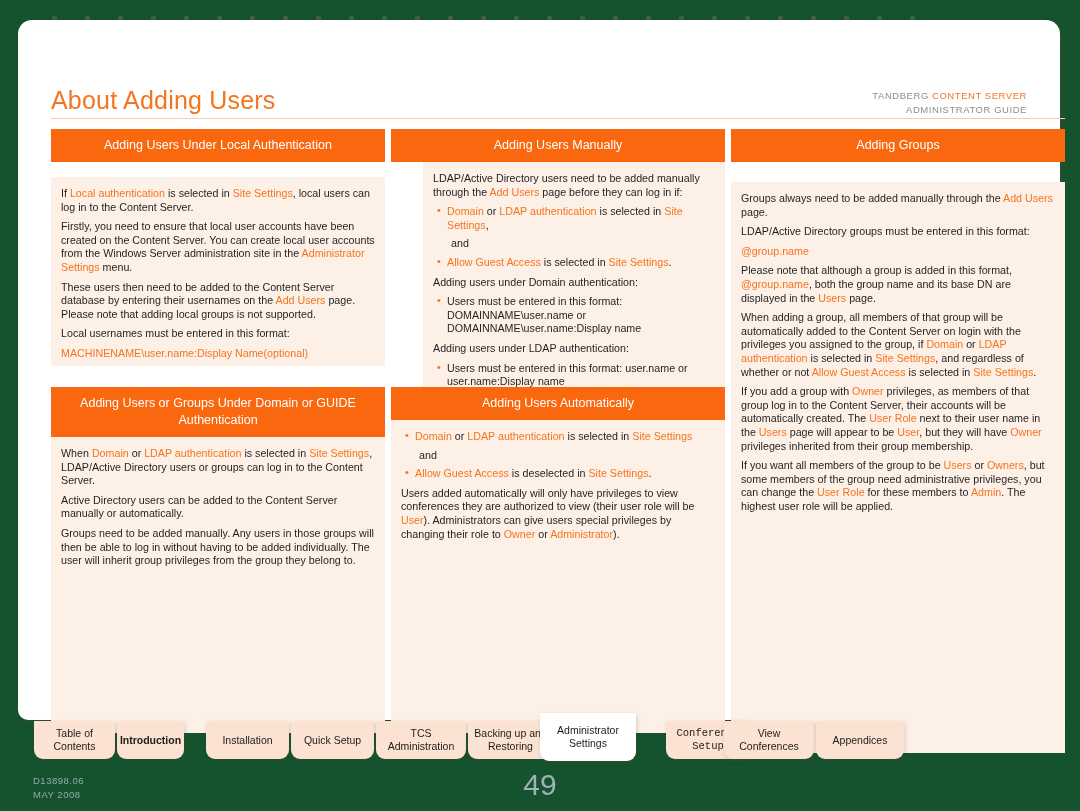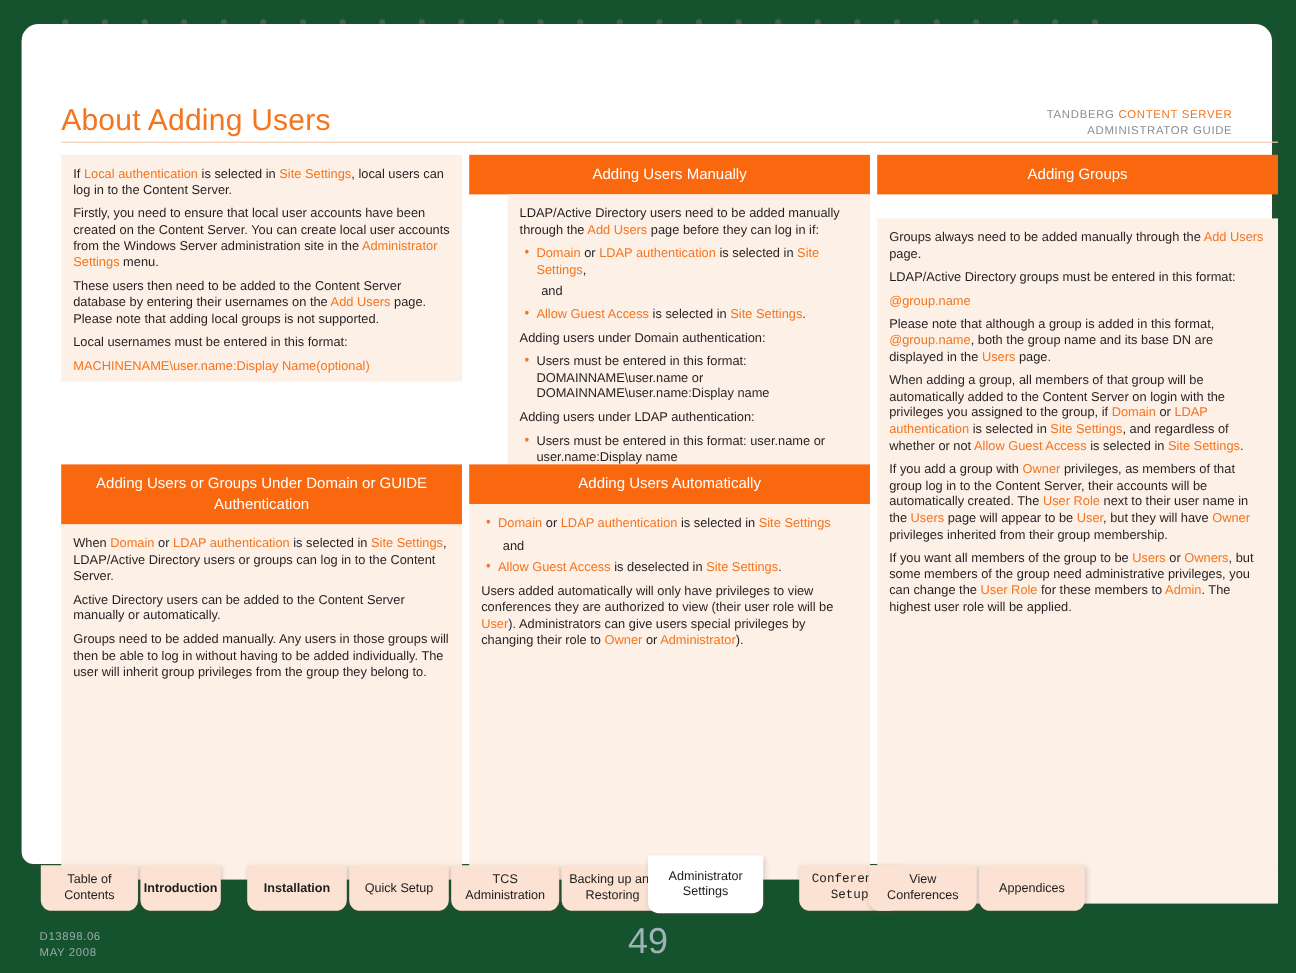--- a/index.html
+++ b/index.html
@@ -96,21 +96,21 @@
     content: "\2022";
     position: absolute; left: -10px; top: -1px;
     color: #f4751f; font-size: 11px;
   }
   .panel-body li.noBullet:before { content: ""; }
   .panel-body li.noBullet { margin-left: 4px; }
   .hl { color: #f4751f; }
 
   
   .p-local      { top: 0;   height: 250px; }
-  .p-local  .panel-body { height: 189px; }
+  .p-local  .panel-body { height: 189px; margin-top: 15px; }
   .p-domain     { top: 258px; height: 342px; }
   .p-domain .panel-body { height: 296px; }
   .p-manual     { top: 0;   height: 250px; }
   .p-manual .panel-body { height: 272px; margin-left: 32px; }
   .p-auto       { top: 258px; height: 342px; }
   .p-auto   .panel-body { height: 313px; }
   .p-groups     { top: 0;   height: 600px; }
   .p-groups .panel-body { height: 571px; margin-top: 20px; }
 
   
@@ -223,20 +223,21 @@
       </div>
       <div>ADMINISTRATOR GUIDE</div>
     </div>
 
     <div class="title-rule"></div>
 
     <div class="panels">
 
       <div class="col col-1">
         <div class="panel p-local">
+          <div class="panel-head">Adding Users Under Local Authentication</div>
           <div class="panel-body">
               <p><span>If </span><span class="hl">Local authentication</span><span> is selected in </span><span class="hl">Site Settings</span><span>, local users can log in to the Content Server.</span></p>
               <p><span>Firstly, you need to ensure that local user accounts have been created on the Content Server. You can create local user accounts from the Windows Server administration site in the </span><span class="hl">Administrator Settings</span><span> menu.</span></p>
               <p><span>These users then need to be added to the Content Server database by entering their usernames on the </span><span class="hl">Add Users</span><span> page. Please note that adding local groups is not supported.</span></p>
               <p><span>Local usernames must be entered in this format:</span></p>
               <p><span class="hl">MACHINENAME\user.name:Display Name(optional)</span></p>
             </div>
         </div>
         <div class="panel p-domain">
           <div class="panel-head">Adding Users or Groups Under Domain or GUIDE Authentication</div>
@@ -299,21 +300,21 @@
     </div>
   </div>
 
   <div class="tabs">
       <div class="tab" style="left: 0px; width: 81px;">
         <span>Table of Contents</span>
       </div>
       <div class="tab" style="left: 83px; width: 67px; font-weight: bold;">
         <span>Introduction</span>
       </div>
-      <div class="tab" style="left: 172px; width: 83px; font-weight: bold;">
+      <div class="tab" style="left: 172px; width: 83px;">
         <span>Installation</span>
       </div>
       <div class="tab" style="left: 257px; width: 83px;">
         <span>Quick Setup</span>
       </div>
       <div class="tab" style="left: 342px; width: 90px;">
         <span>TCS Administration</span>
       </div>
       <div class="tab" style="left: 434px; width: 85px;">
         <span>Backing up and Restoring</span>

